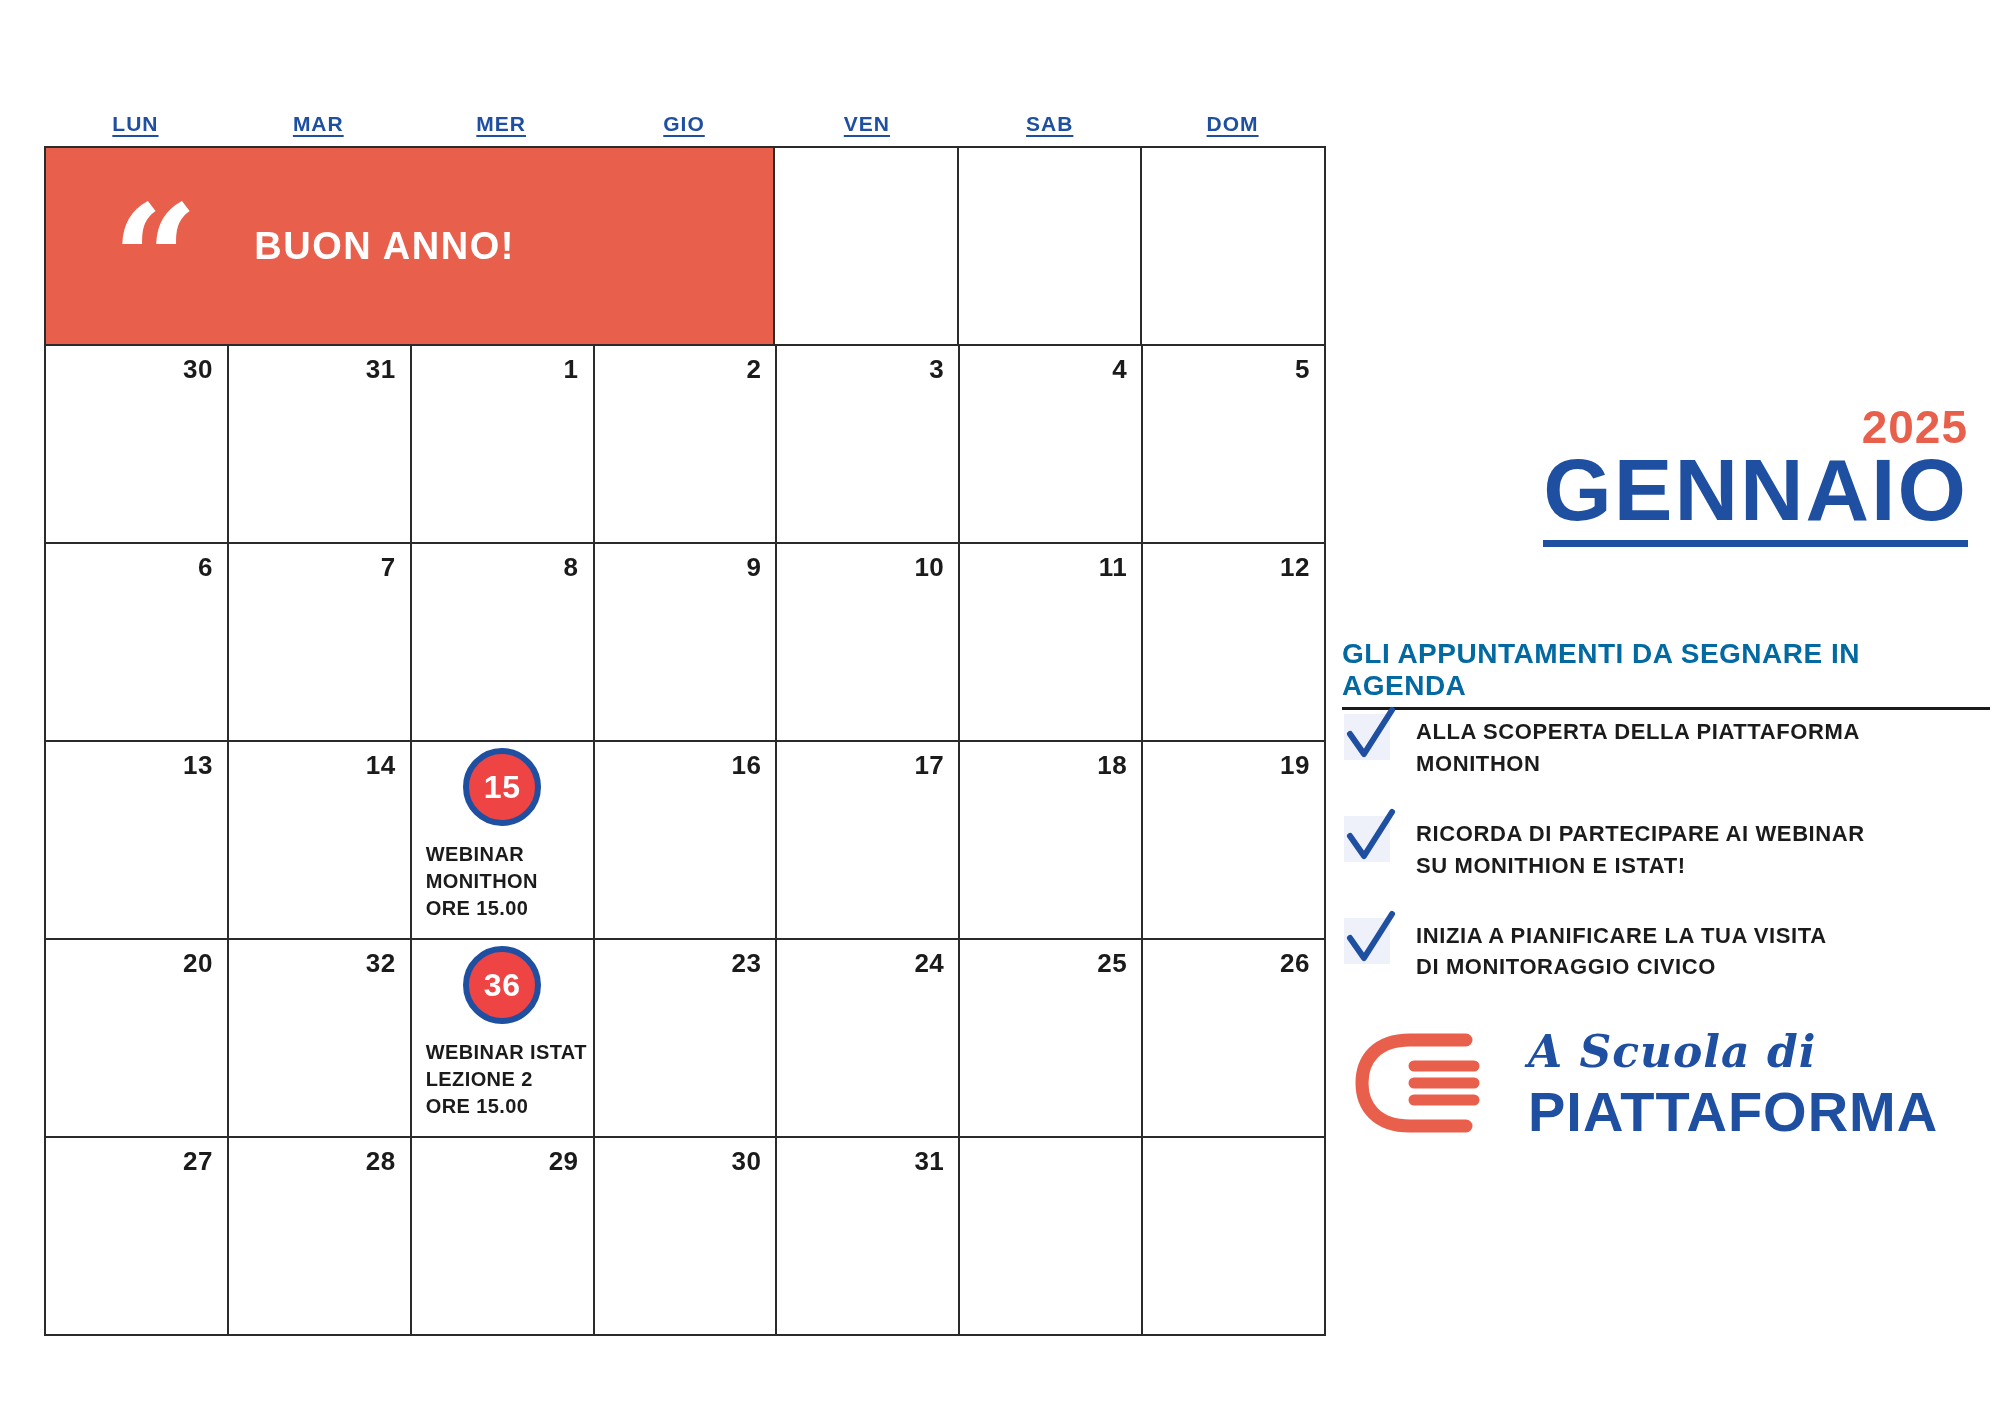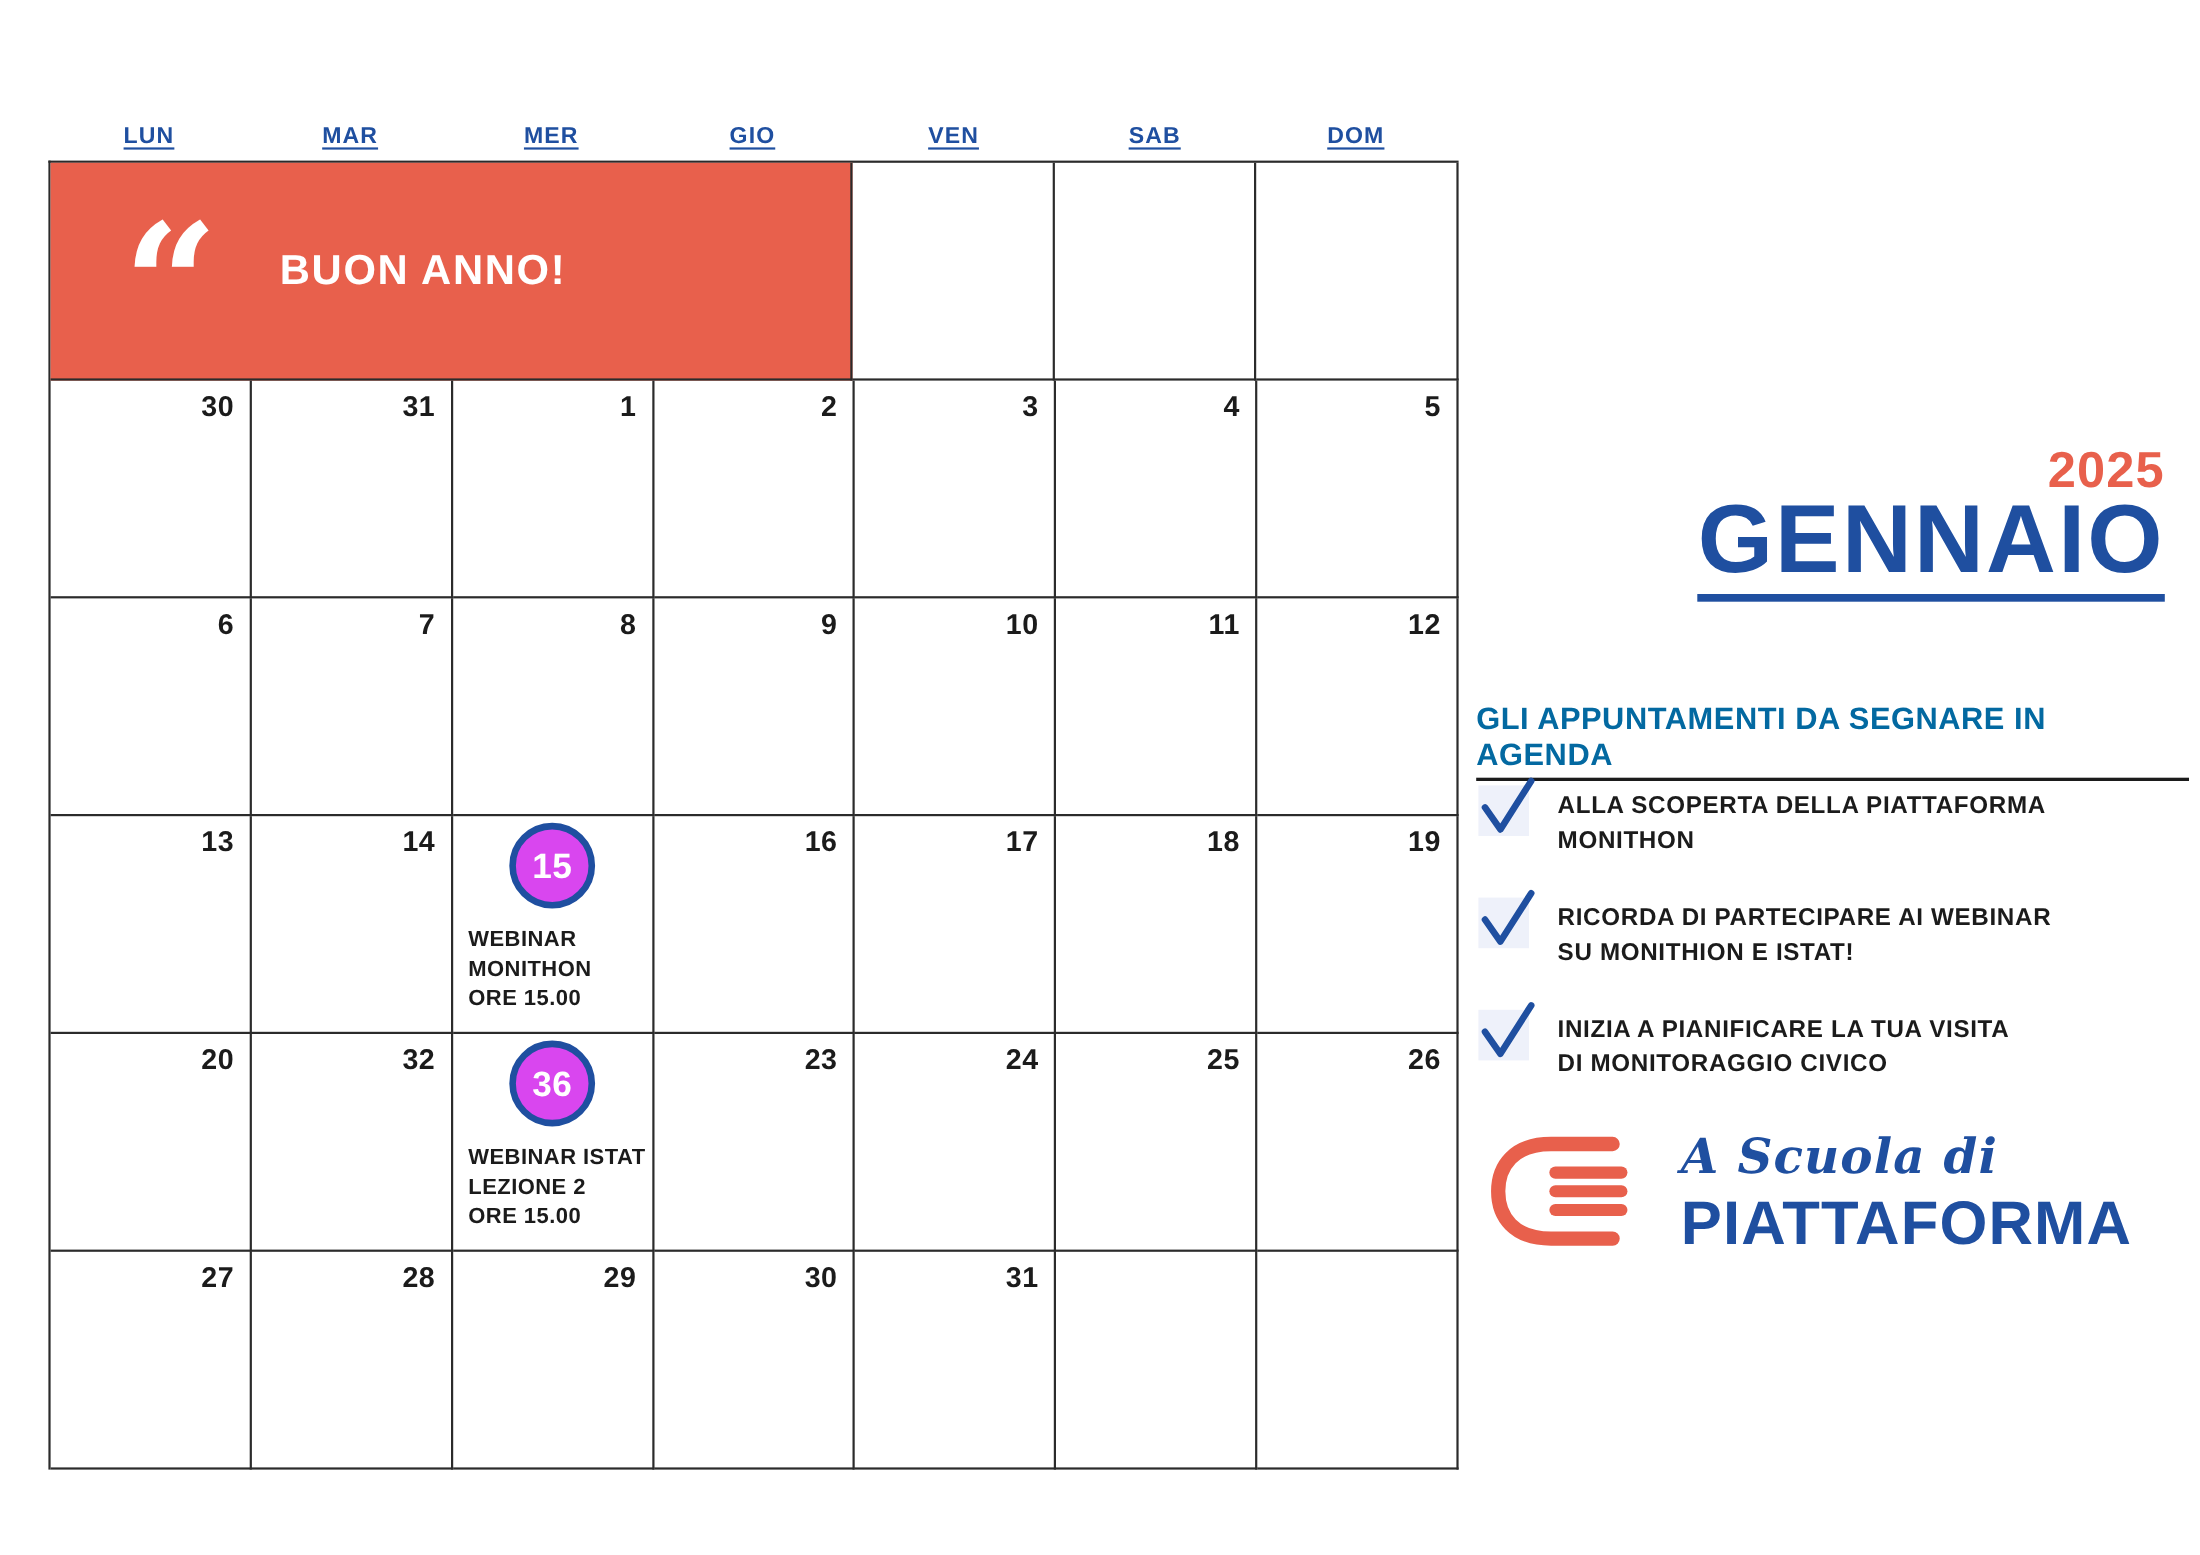--- a/index.html
+++ b/index.html
@@ -74,21 +74,21 @@
     letter-spacing: 0.5px;
   }
   .cell.highlight .daynum {
     right: auto;
     left: 50%;
     top: 6px;
     transform: translateX(-50%);
     width: 78px;
     height: 78px;
     border-radius: 50%;
-    background: #d946ef;
+    background: #ef4444;
     border: 6px solid #1f4fa0;
     color: #ffffff;
     font-size: 32px;
     font-weight: 700;
     display: flex;
     align-items: center;
     justify-content: center;
     box-sizing: border-box;
   }
   .event {

